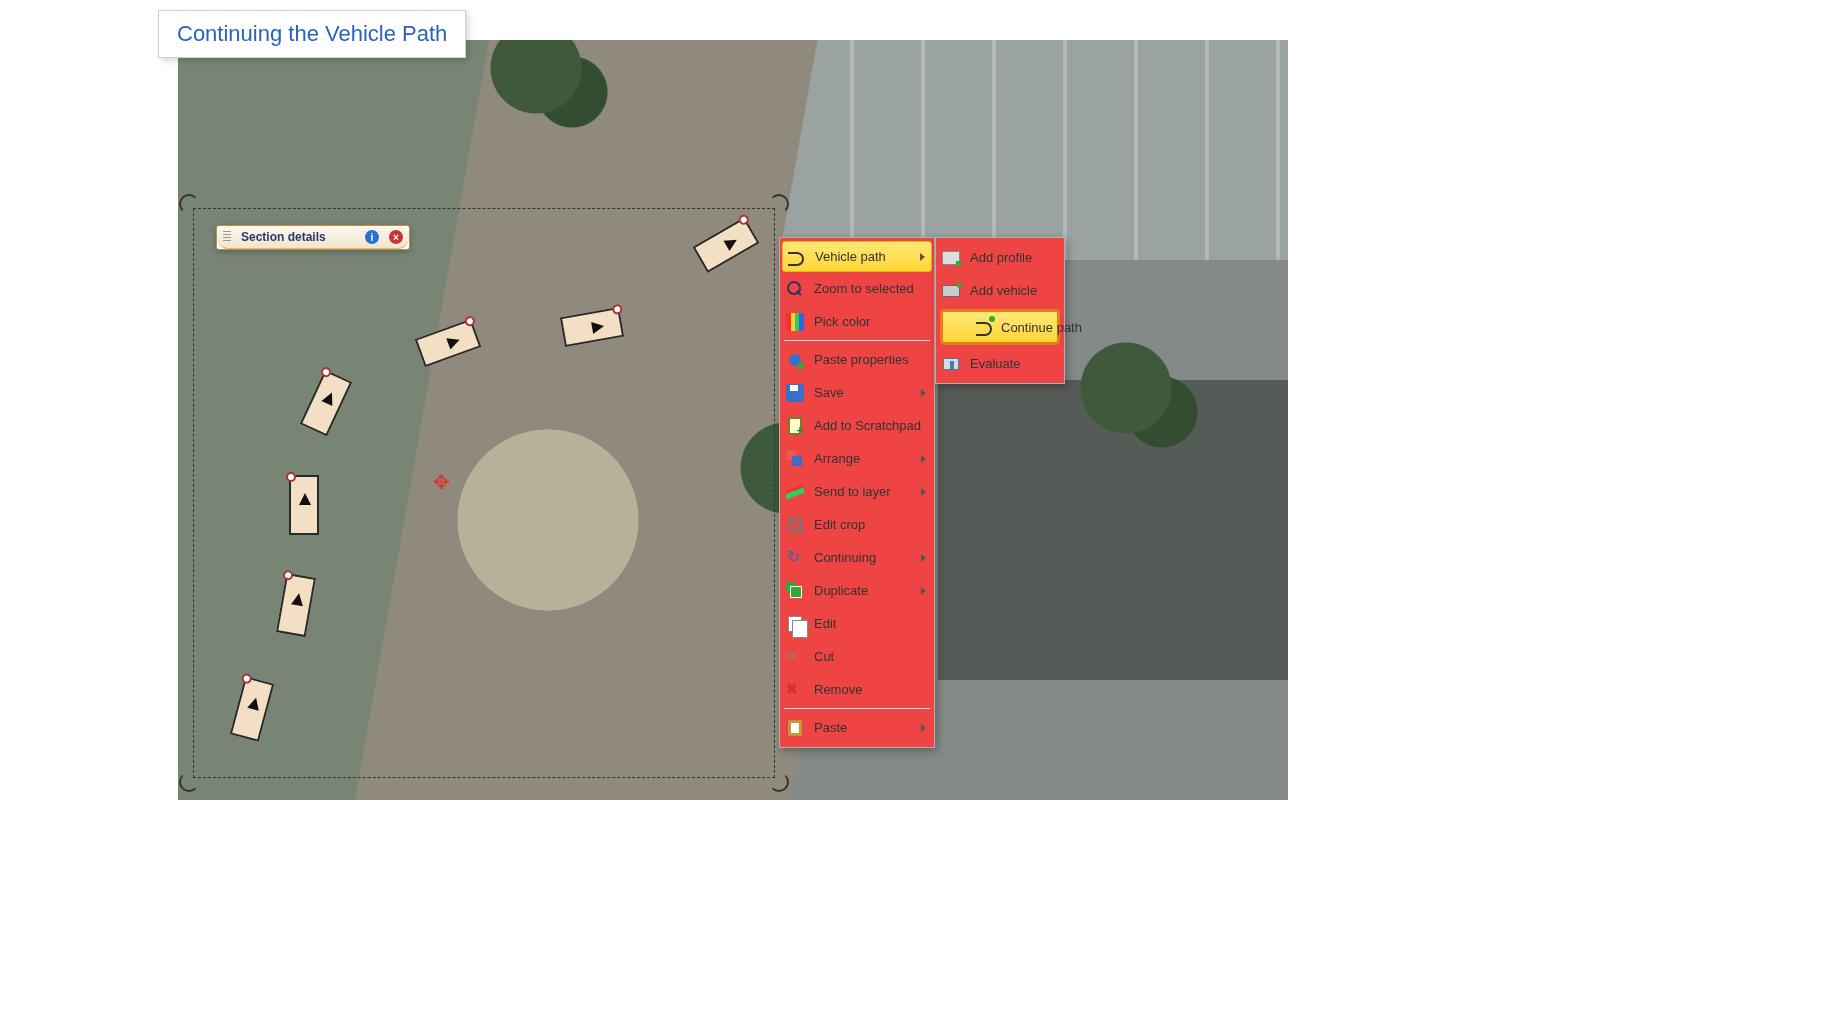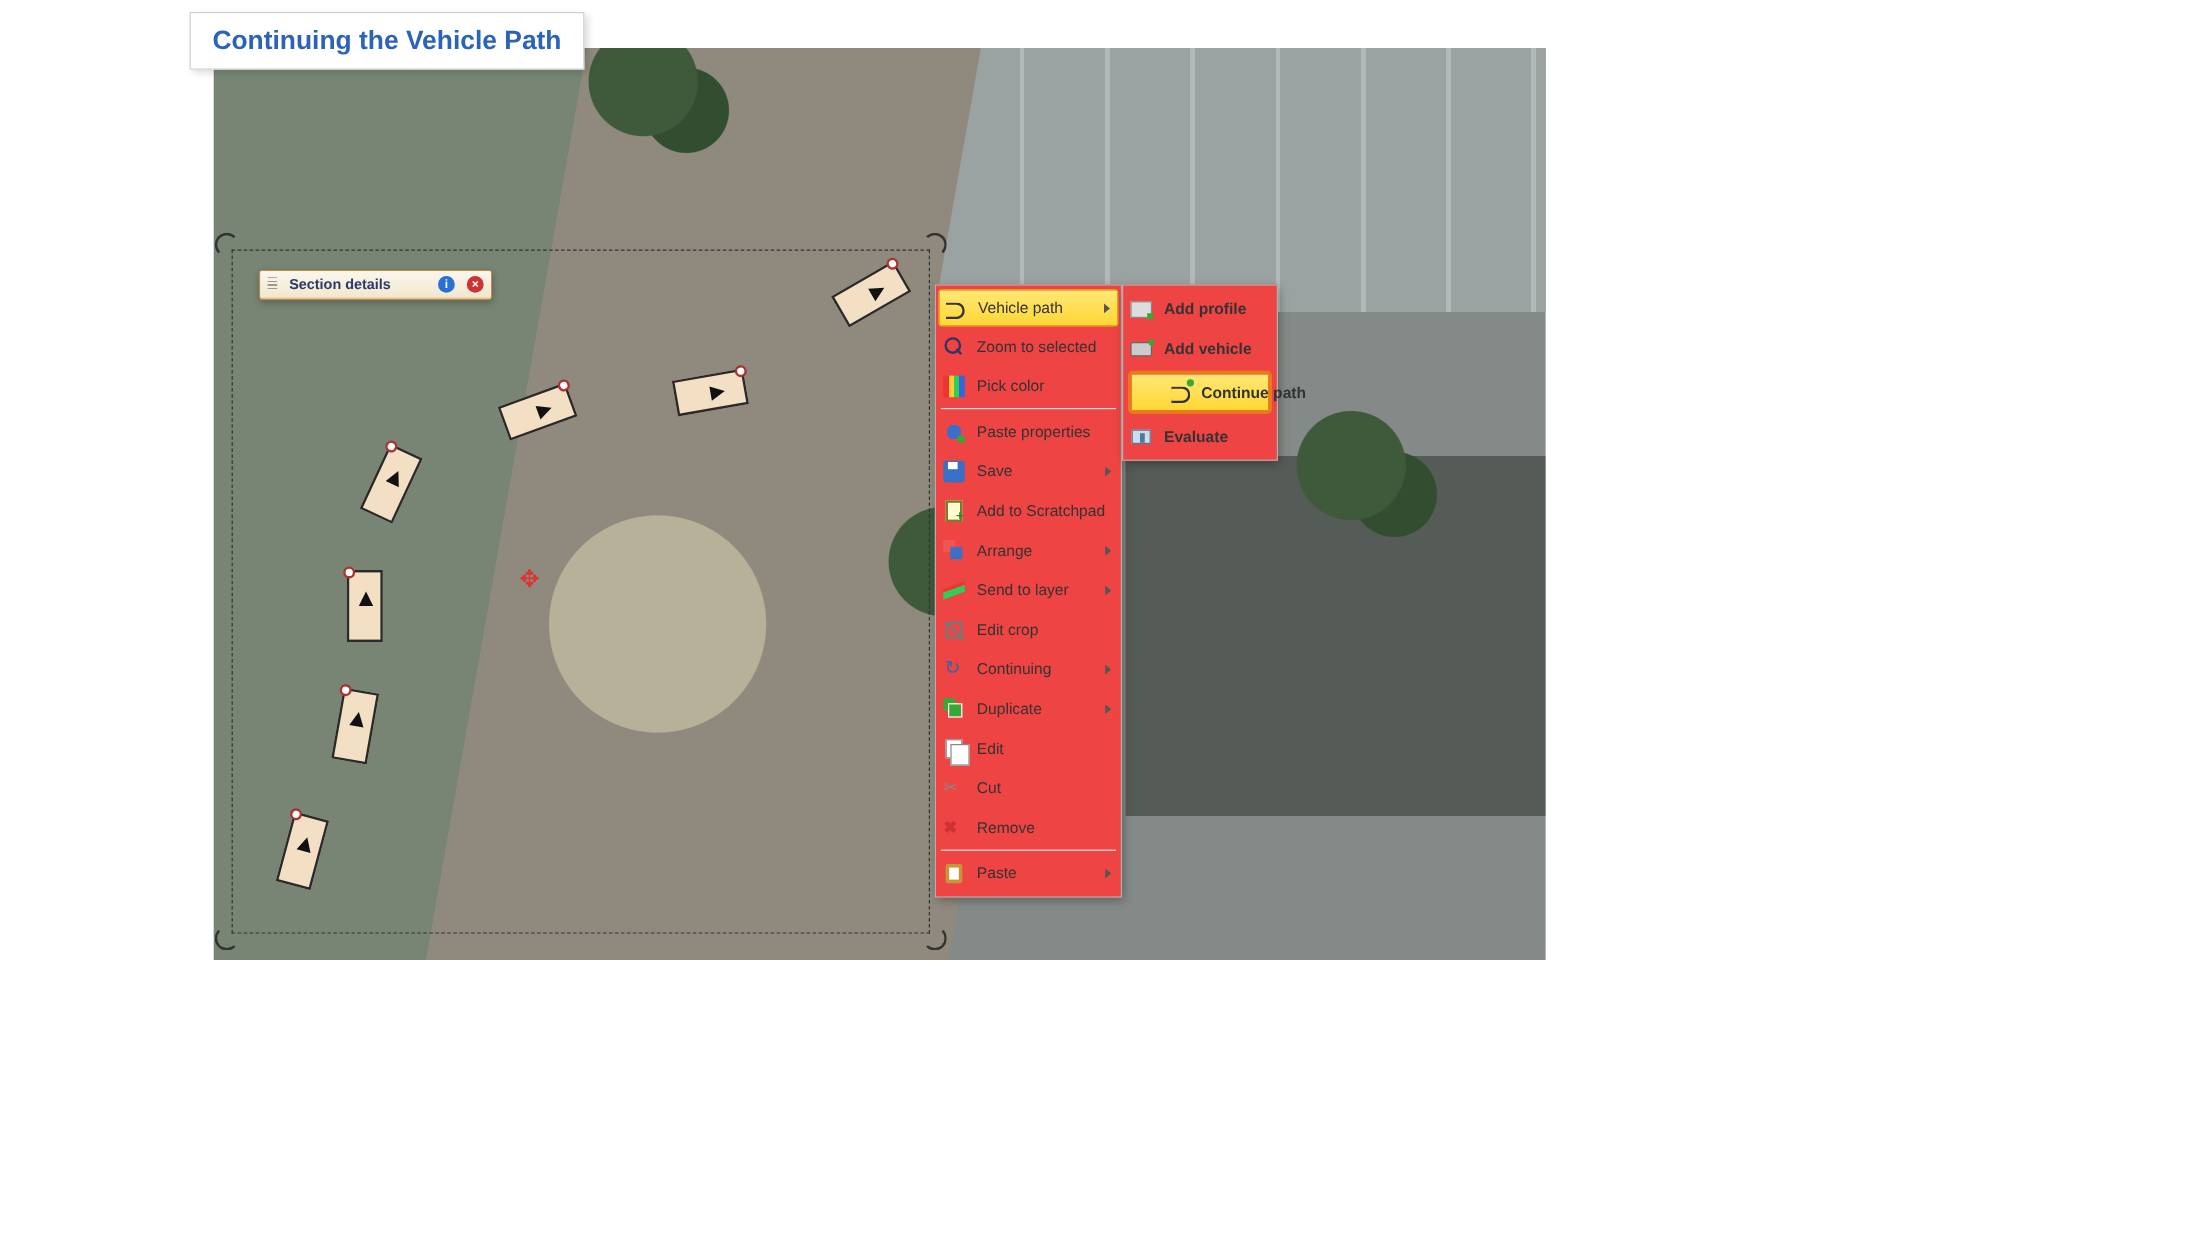--- a/index.html
+++ b/index.html
@@ -14,21 +14,21 @@
   }
   .title-box {
     position: absolute;
     left: 158px;
     top: 10px;
     background: #fff;
     border: 1px solid #d0d0d0;
     box-shadow: 3px 3px 6px rgba(0,0,0,0.15);
     padding: 10px 18px;
     font-size: 22px;
-    font-weight: bold;
+    font-weight: normal;
     color: #2a63b8;
     z-index: 50;
   }
   .canvas {
     position: absolute;
     left: 178px;
     top: 40px;
     width: 1110px;
     height: 760px;
     overflow: hidden;
@@ -136,20 +136,21 @@
   }
   .panel-header {
     background: linear-gradient(#fbf6ee,#f2e7cd);
     border-bottom: 1px solid #d5b986;
     padding: 4px 6px;
     display:flex;
     align-items:center;
     gap:10px;
     font-weight: bold;
     color: #2a3a6b;
+    border-radius: 11px;
   }
   .panel-header .grip {
     display:inline-block;
     width:8px;height:12px;
     background: repeating-linear-gradient(#999 0 1px, transparent 1px 3px);
   }
   .panel-header .spacer{flex:1}
   .info-icon, .close-icon {
     width:14px;height:14px;border-radius:50%;
     display:inline-flex;align-items:center;justify-content:center;
@@ -166,21 +167,21 @@
     position: absolute;
     background: #ef4444;
     border: 1px solid #b0b0b0;
     box-shadow: 2px 3px 8px rgba(0,0,0,.3);
     padding: 3px 0;
     font-size: 13px;
     color: #333;
     z-index: 40;
   }
   .menu.main { left: 601px; top: 197px; width: 156px; }
-  .menu.sub  { left: 757px; top: 197px; width: 130px; font-weight: bold; }
+  .menu.sub  { left: 757px; top: 197px; width: 130px; }
   .menu-item {
     display:flex;
     align-items:center;
     height: 33px;
     padding: 0 8px 0 4px;
     gap: 8px;
     cursor: default;
     position:relative;
   }
   .menu-item .mi-icon {

